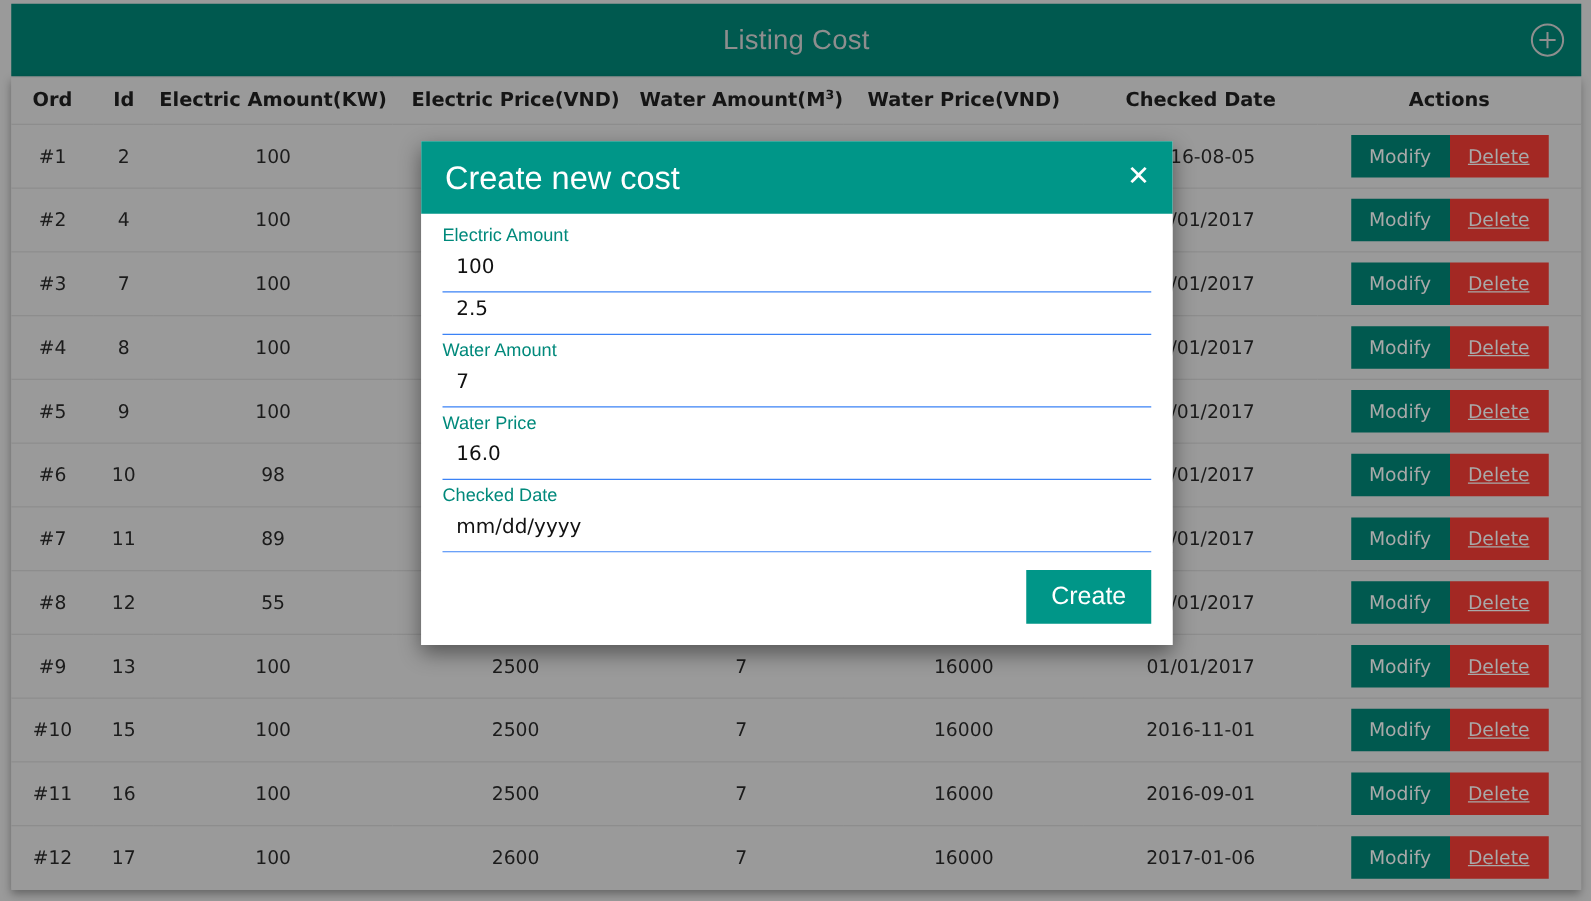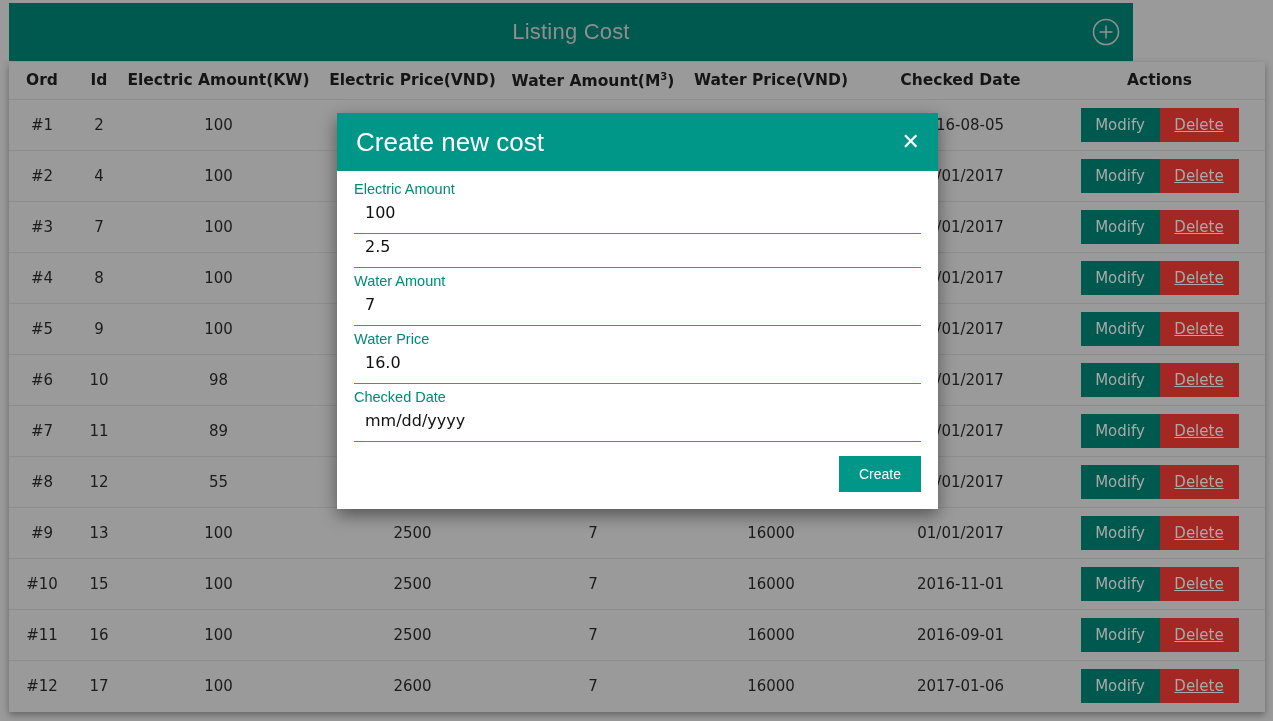--- a/index.html
+++ b/index.html
@@ -15,21 +15,21 @@
   #app {
     position: relative;
     width: 1273px; height: 721px;
     background: #9a9a9a;
   }
 
   
   #topbar {
     position: absolute;
     left: 9px; top: 3px;
-    width: 1124px; height: 58px;
+    width: 1256px; height: 58px;
     background: #00594f;
     display: flex;
     align-items: center;
     justify-content: center;
   }
   #topbar-title {
     font-size: 22px;
     color: #8e8e8e;
     font-family: "Liberation Sans", sans-serif;
     letter-spacing: 0.2px;
@@ -172,21 +172,21 @@
   #modal-footer {
     padding: 14px 17px 17px 17px;
     text-align: right;
     background: #fff;
   }
   #create-btn {
     display: inline-block;
     border: none;
     background: #009688;
     color: #ffffff;
-    font-size: 14px;
+    font-size: 20px;
     padding: 10px 20px;
     cursor: pointer;
     font-family: "Liberation Sans", sans-serif;
   }
 </style>
 </head>
 <body>
 
 <div id="app">
 

